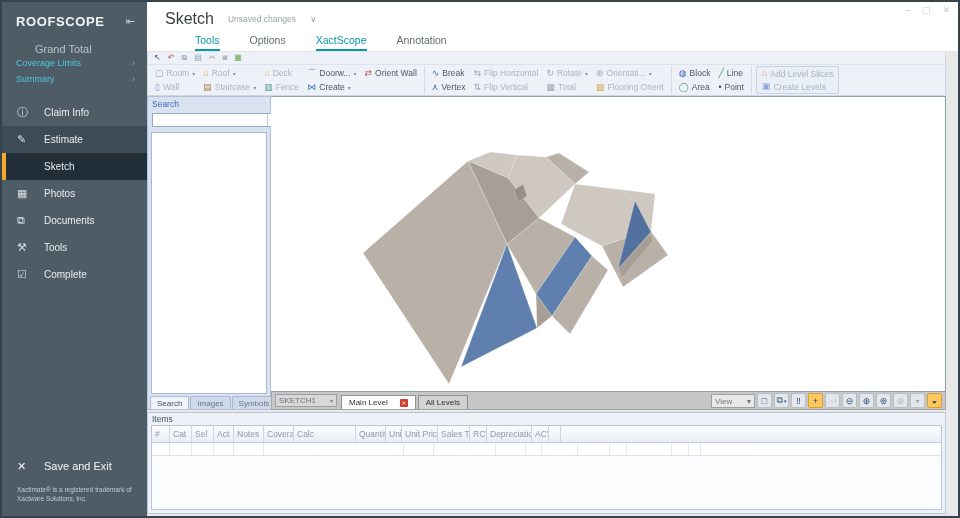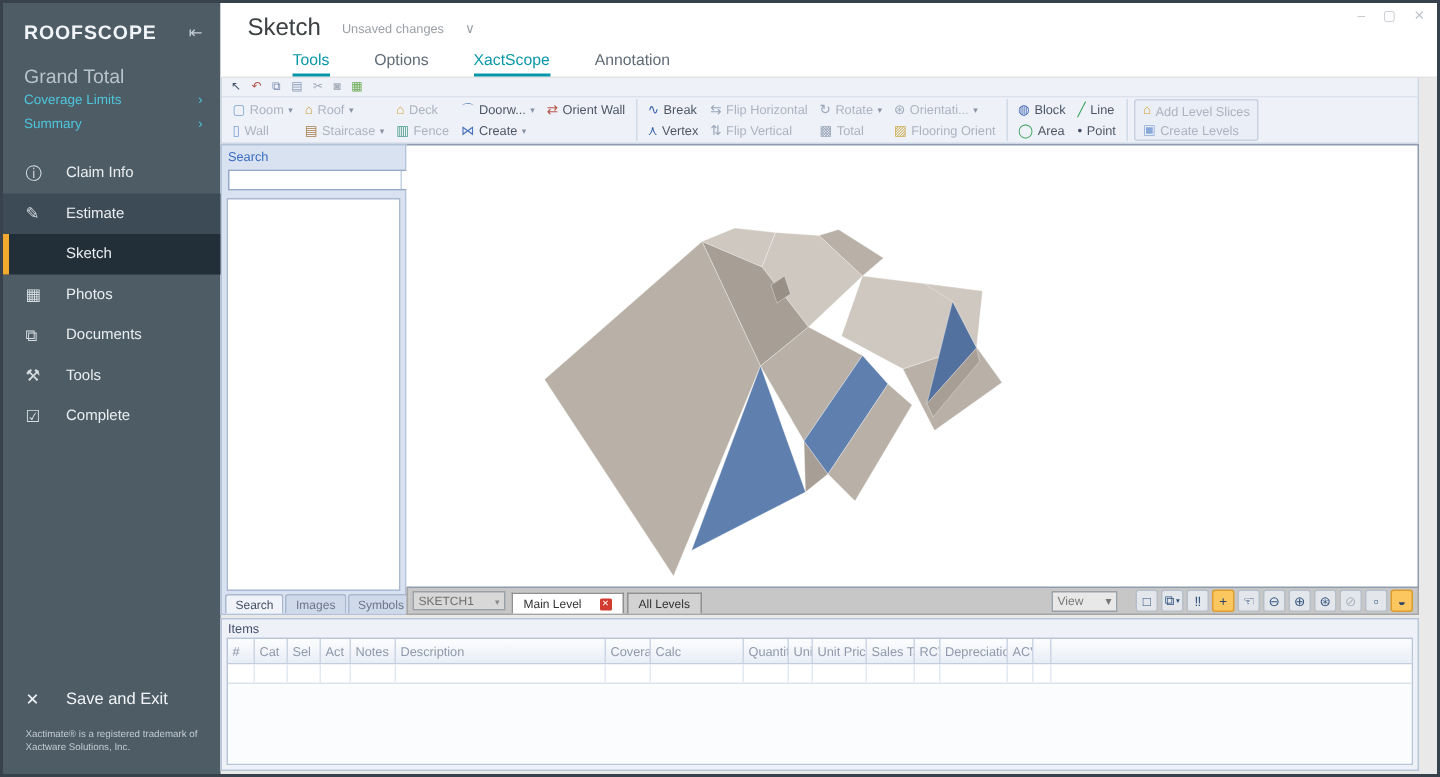--- a/index.html
+++ b/index.html
@@ -4,21 +4,21 @@
 <style>
   * { margin:0; padding:0; box-sizing:border-box; }
   html,body { width:960px; height:518px; font-family:"Liberation Sans", sans-serif; background:#fff; }
   .window { width:960px; height:518px; border:2px solid #38424d; display:flex; background:#e9e9e9; overflow:hidden; }
 
   
   .sidebar { width:145px; background:#4e5c66; color:#fff; display:flex; flex-direction:column; flex-shrink:0; }
   .brand-row { display:flex; align-items:center; justify-content:space-between; padding:12px 12px 0 14px; }
   .brand { font-size:13px; font-weight:bold; letter-spacing:.6px; color:#f2f5f7; }
   .collapse-ic { color:#c3ccd2; font-size:11px; cursor:pointer; }
-  .gt-label { font-size:13px; color:#b9c3ca; padding:14px 14px 0; }
+  .gt-label { font-size:11px; color:#b9c3ca; padding:14px 14px 0;margin-left:19px; }
   .gt-value { font-size:13px; color:#fff; padding:1px 14px 4px; }
   .side-link { display:flex; justify-content:space-between; align-items:center; padding:3px 12px 3px 14px; font-size:9px; color:#4ec6dc; cursor:pointer; }
   .side-link .chev { color:#4ec6dc; font-size:9px; }
   .nav { margin-top:12px; }
   .nav-item { display:flex; align-items:center; height:27px; padding-left:15px; font-size:10px; color:#e8edf0; cursor:pointer; position:relative; }
   .nav-item .nic { width:27px; font-size:11px; color:#d7dee2; }
   .nav-item.v-section { background:#3d4b56; }
   .nav-item.v-sub { background:#2e3c47; padding-left:42px; }
   .nav-item.v-active { background:#222e38; padding-left:42px; }
   .nav-item.v-active::before { content:""; position:absolute; left:0; top:0; bottom:0; width:4px; background:#f2a92e; }
@@ -75,21 +75,21 @@
   .canvas-view svg { position:absolute; inset:0; }
 
   .canvas-bar { height:18px; background:#c7c7c7; display:flex; align-items:center; justify-content:space-between; padding:0 3px; border:1px solid #a6a6a6; border-top:none; }
   .cb-left { display:flex; align-items:center; gap:4px; height:100%; }
   .sketch-select { width:62px; height:13px; background:#d8d8d8; border:1px solid #9aa0a8; font-size:8px; color:#6f6f6f; display:flex; align-items:center; justify-content:space-between; padding:0 3px; cursor:pointer; }
   .sketch-select .dd { font-size:6px; color:#888; }
   .level-tabs { display:flex; align-items:flex-end; height:100%; gap:2px; }
   .level-tab { font-size:8px; color:#333; background:#d2d2d2; border:1px solid #909090; border-bottom:none; padding:2px 7px 2px; display:flex; align-items:center; gap:4px; cursor:pointer; }
   .level-tab.active { background:#fff;gap:12px; }
   .tab-close { width:8px; height:8px; background:#d23b2f; color:#fff; font-size:5.5px; display:flex; align-items:center; justify-content:center; border-radius:1px; cursor:pointer; }
-  .cb-right { display:flex; align-items:center; gap:12px; }
+  .cb-right { display:flex; align-items:flex-end; gap:2px; }
   .view-select { width:44px; height:14px; background:#e8e8e8; border:1px solid #9aa0a8; font-size:8px; color:#777; display:flex; align-items:center; justify-content:space-between; padding:0 3px; cursor:pointer; }
   .vbtn { width:15px; height:15px; display:flex; align-items:center; justify-content:center; font-size:9px; color:#33527e; background:#e3e7ec; border:1px solid #b7bfc9; border-radius:2px; cursor:pointer; }
   .vbtn.hl { background:#fcc75e; border-color:#dc9d2e; color:#2d4466; }
   .vbtn.dim { color:#a9b2bd; }
   .vbtn .dd { font-size:5px; margin-left:1px; }
 
   
   .items-panel { flex:1; margin:2px 12px 2px 0; background:#eef2f8; border:1px solid #b9c6da; display:flex; flex-direction:column; min-height:0; }
   .items-title { font-size:8.5px; color:#44506b; padding:1px 4px; }
   .items-table { margin:0 3px; border:1px solid #b9c6da; background:#fbfcfe; flex:1; display:flex; flex-direction:column; margin-bottom:3px; }
@@ -436,21 +436,20 @@
 
     <div class="items-panel">
       <div class="items-title">Items</div>
       <div class="items-table">
         <div class="ih-row" id="items-head">
             <div class="ih-cell" style="width: 18px;">#</div>
             <div class="ih-cell" style="width: 22px;">Cat</div>
             <div class="ih-cell" style="width: 22px;">Sel</div>
             <div class="ih-cell" style="width: 20px;">Act</div>
             <div class="ih-cell" style="width: 30px;">Notes</div>
-            <div class="ih-cell" style="width: 140px;">Description</div>
             <div class="ih-cell" style="width: 30px;">Coverage</div>
             <div class="ih-cell" style="width: 62px;">Calc</div>
             <div class="ih-cell" style="width: 30px;">Quantity</div>
             <div class="ih-cell" style="width: 16px;">Unit</div>
             <div class="ih-cell" style="width: 36px;">Unit Price</div>
             <div class="ih-cell" style="width: 32px;">Sales Tax</div>
             <div class="ih-cell" style="width: 17px;">RCV</div>
             <div class="ih-cell" style="width: 45px;">Depreciation</div>
             <div class="ih-cell" style="width: 17px;">ACV</div>
             <div class="ih-cell" style="width: 12px;"></div>

